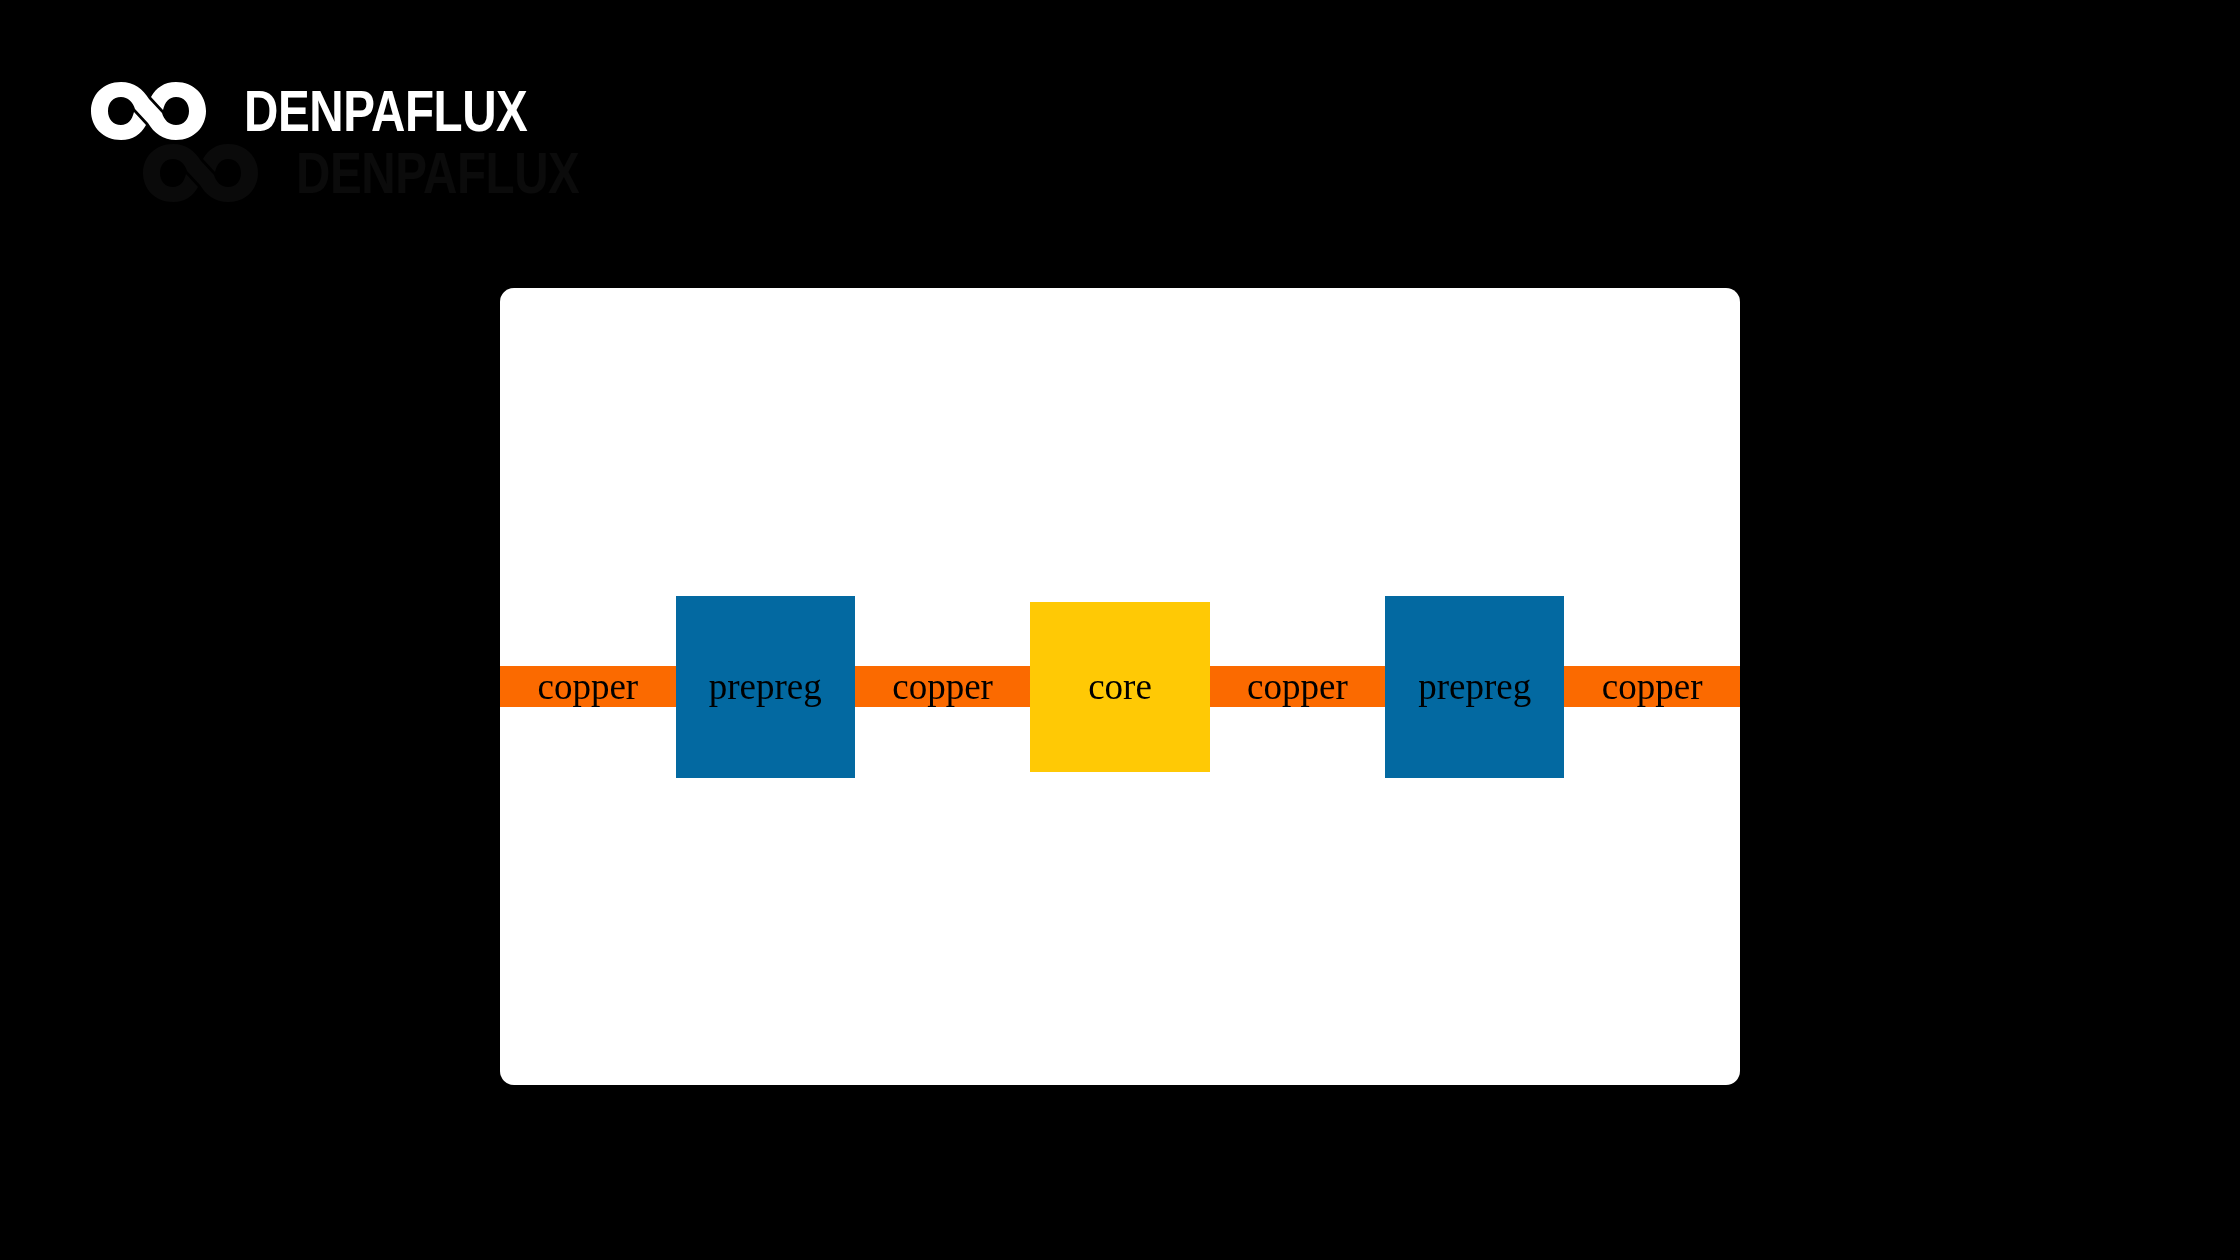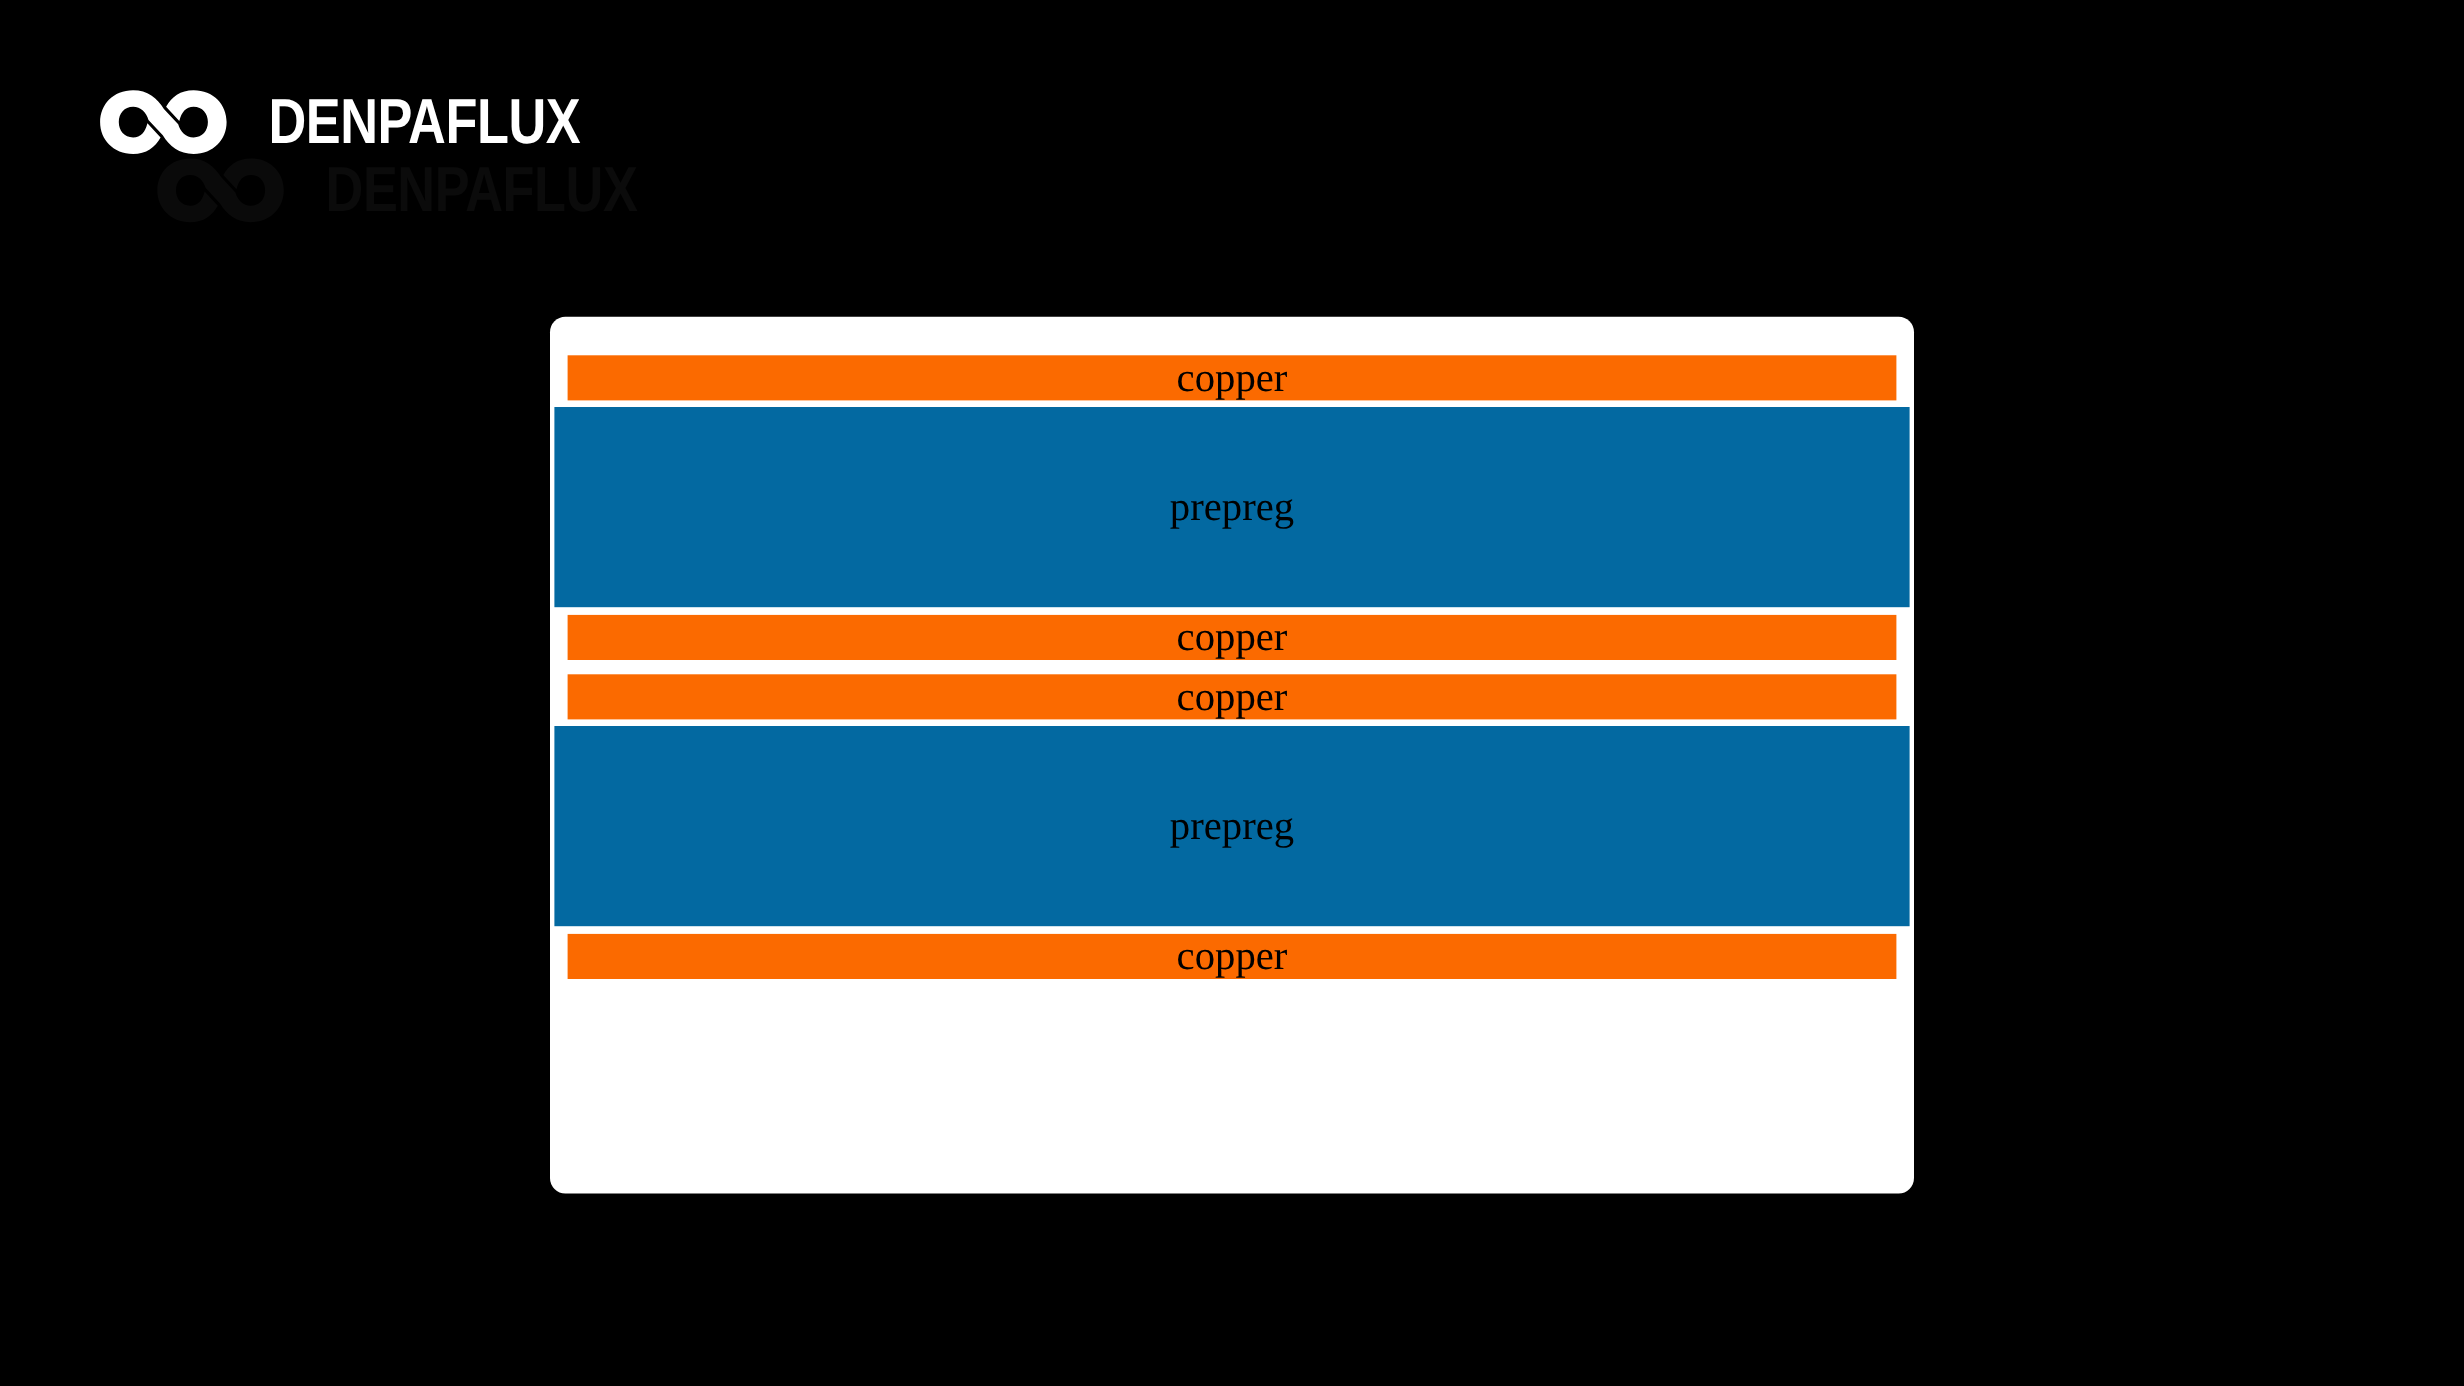--- a/index.html
+++ b/index.html
@@ -62,21 +62,21 @@
     position: absolute;
     left: 500px;
     top: 288px;
     width: 1240px;
     height: 797px;
     background: #ffffff;
     border-radius: 14px;
     box-sizing: border-box;
     padding: 35px 0 35px 0;
     display: flex;
-    flex-direction: column;
+    flex-direction: row;
     align-items: center;
     z-index: 3;
   }
 
   .layer {
     position: relative;
     display: flex;
     align-items: center;
     justify-content: center;
     box-sizing: border-box;
@@ -141,20 +141,23 @@
   <div class="layer prepreg">
     <span class="layer-label">prepreg</span>
   </div>
   <div class="gap-md"></div>
 
   <div class="layer copper">
     <span class="layer-label">copper</span>
   </div>
   <div class="gap-sm"></div>
 
+  <div class="layer core">
+    <span class="layer-label">core</span>
+  </div>
   <div class="gap-md"></div>
 
   <div class="layer copper">
     <span class="layer-label">copper</span>
   </div>
   <div class="gap-sm"></div>
 
   <div class="layer prepreg">
     <span class="layer-label">prepreg</span>
   </div>

